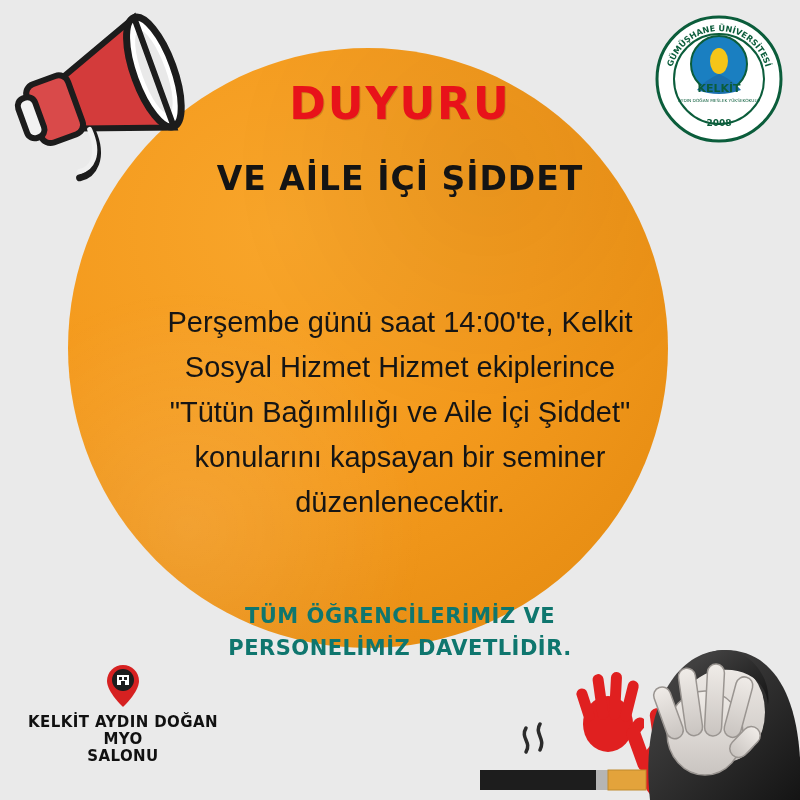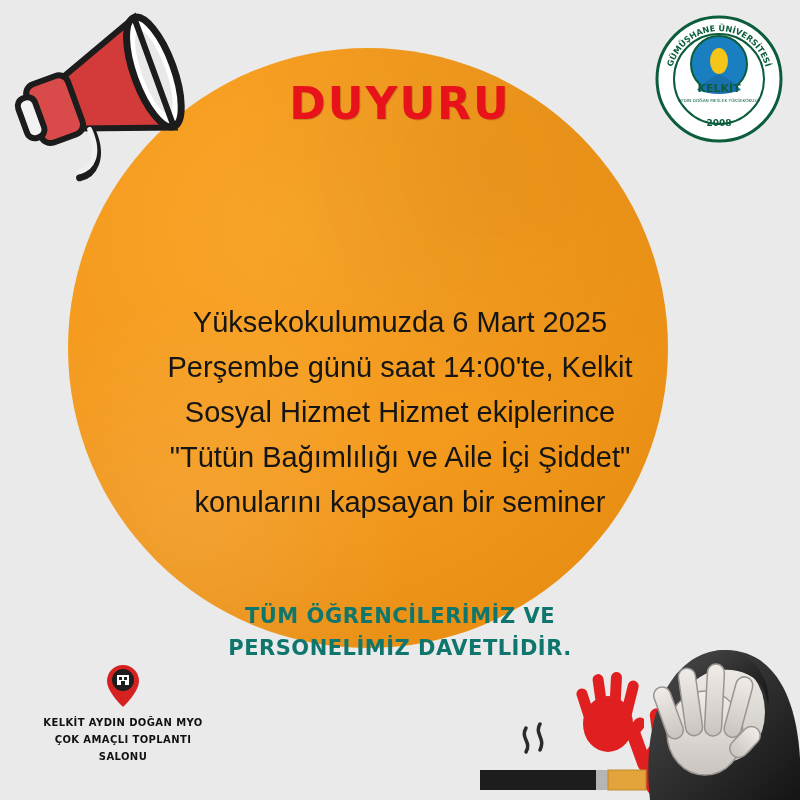--- a/index.html
+++ b/index.html
@@ -126,21 +126,21 @@
   }
   .venue-pin {
     display: block;
     margin: 0 auto 6px auto;
     width: 34px;
     height: 44px;
   }
   .venue-text {
     font-family: "DejaVu Sans", sans-serif;
     font-weight: bold;
-    font-size: 10px;
+    font-size: 15px;
     line-height: 17px;
     letter-spacing: 0.4px;
     color: #111;
   }
 
   
   .cigarette {
     position: absolute;
     left: 480px;
     top: 722px;
@@ -199,47 +199,47 @@
     <text x="65" y="112" font-family="'DejaVu Sans', sans-serif" font-size="9" font-weight="bold" fill="#0b5d3b" text-anchor="middle">2008</text>
     <path id="arcTop" d="M 17 65 A 48 48 0 0 1 113 65" fill="none"></path>
     <text font-family="'DejaVu Sans', sans-serif" font-size="8.2" font-weight="bold" fill="#0b5d3b">
       <textPath href="#arcTop" startOffset="50%" text-anchor="middle">GÜMÜŞHANE ÜNİVERSİTESİ</textPath>
     </text>
   </svg>
 
   <div class="duyuru">DUYURU</div>
 
   <div class="heading">
+    <div>VE AİLE İÇİ ŞİDDET</div>
   </div>
 
   <div class="body-text">
-    <div>Yüksekokulumuzda 6 Mart 2025</div>
     <div>Perşembe günü saat 14:00'te, Kelkit</div>
     <div>Sosyal Hizmet Hizmet ekiplerince</div>
     <div>"Tütün Bağımlılığı ve Aile İçi Şiddet"</div>
     <div>konularını kapsayan bir seminer</div>
+    <div>düzenlenecektir.</div>
   </div>
 
   <div class="invite">
     <div>TÜM ÖĞRENCİLERİMİZ VE</div>
     <div>PERSONELİMİZ DAVETLİDİR.</div>
   </div>
 
   <div class="venue">
     <svg class="venue-pin" viewBox="0 0 34 44">
       <path d="M17 1 C 8 1, 1 8, 1 17 C 1 28, 17 43, 17 43 C 17 43, 33 28, 33 17 C 33 8, 26 1, 17 1 Z" fill="#d62121"></path>
       <circle cx="17" cy="16" r="11" fill="#1d1d1d"></circle>
       <rect x="11" y="11" width="12" height="10" fill="#ffffff"></rect>
       <rect x="13" y="13" width="3" height="3" fill="#1d1d1d"></rect>
       <rect x="18" y="13" width="3" height="3" fill="#1d1d1d"></rect>
       <rect x="15" y="17" width="4" height="4" fill="#1d1d1d"></rect>
     </svg>
     <div class="venue-text">
       <div>KELKİT AYDIN DOĞAN MYO</div>
-      <div>ÇOK AMAÇLI TOPLANTI</div>
       <div>SALONU</div>
     </div>
   </div>
 
   <svg class="redhand redhand-a" viewBox="0 0 72 96">
     <g fill="#e02020">
       <ellipse cx="36" cy="64" rx="25" ry="28"></ellipse>
       <rect x="8" y="28" width="11" height="34" rx="5.5" transform="rotate(-18 13 45)"></rect>
       <rect x="23" y="14" width="11" height="46" rx="5.5" transform="rotate(-8 28 37)"></rect>
       <rect x="38" y="12" width="11" height="48" rx="5.5" transform="rotate(3 43 36)"></rect>

